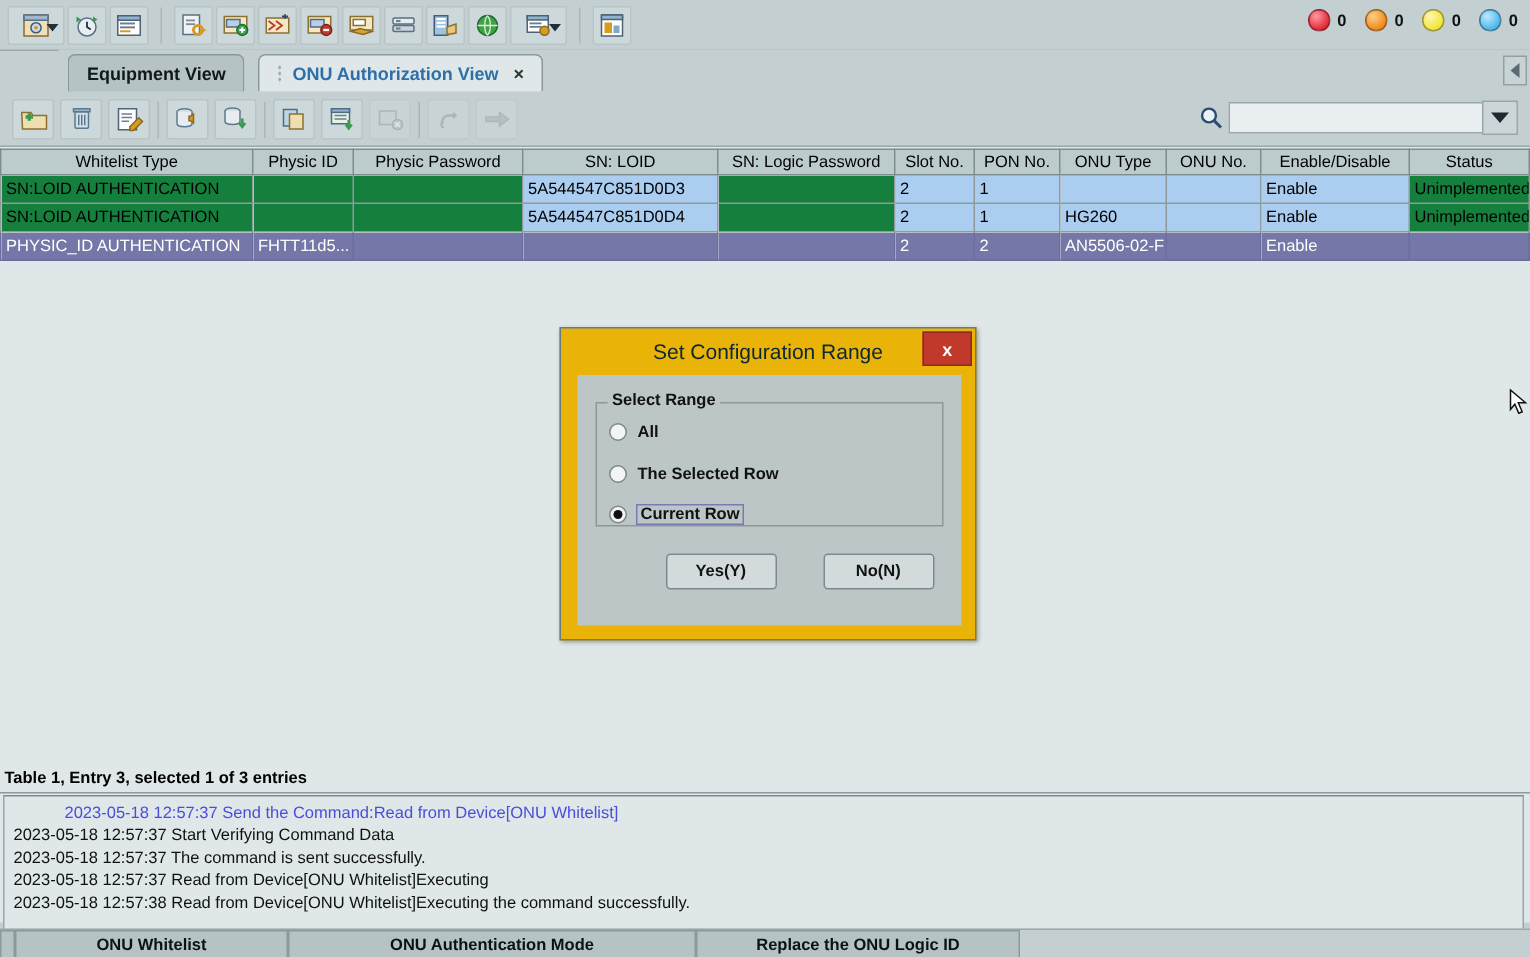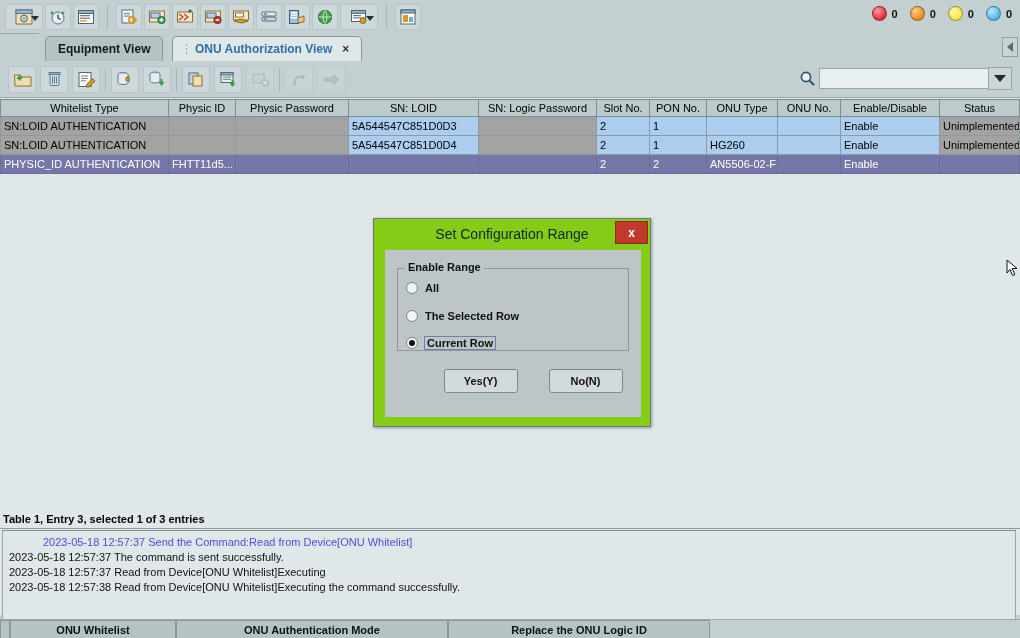--- a/index.html
+++ b/index.html
@@ -120,21 +120,21 @@
   table.grid{border-collapse:collapse;table-layout:fixed;width:1020px;}
   table.grid th{
     background:#bccbcb;border:1px solid #7f8c8e;
     height:17px;font-size:11px;font-weight:normal;text-align:center;
     padding:0 2px;color:#000;box-sizing:border-box;
   }
   table.grid td{
     border:1px solid #8e9a9c;height:19px;font-size:11px;padding:0 3px;
     box-sizing:border-box;white-space:nowrap;overflow:hidden;
   }
-  td.ro{background:#a3a3a3;}
+  td.ro{background:#15803d;}
   td.rw{background:#aacdf0;}
   tr.sel td{background:#7577a8;color:#fff;border-color:#6b6d9d;}
   .tbl-blank{
     position:absolute;left:0;top:78px;width:1020px;height:302px;
     background:#dfe7e8;border-top:0;
   }
 
   
   .statusline{
     position:absolute;left:0;top:448px;width:1020px;height:18px;
@@ -162,21 +162,21 @@
     border-top:1px solid #8c999b;
     background:#b6c3c5;
     display:flex;align-items:center;justify-content:center;
     font-size:11px;font-weight:bold;color:#0a1215;
   }
   .btab.edge{width:10px;border-left:1px solid #8c999b;}
 
   
   .dlg{
     position:absolute;left:373px;top:218px;width:278px;height:209px;
-    background:#84cc16;border:1px solid #6d7a7c;box-sizing:border-box;
+    background:#eab308;border:1px solid #6d7a7c;box-sizing:border-box;
     box-shadow:1px 1px 3px rgba(0,0,0,.35);
   }
   .dlg-title{
     position:relative;height:29px;width:100%;
     display:flex;align-items:center;justify-content:center;
     color:#0d2733;font-size:14px;
   }
   .dlg-close{
     position:absolute;right:2px;top:2px;width:33px;height:23px;
     background:#c0392b;border:1px solid #8d2a20;color:#fff;
@@ -546,51 +546,52 @@
       </table>
       <div class="tbl-blank"></div>
     </div>
 
     <div class="statusline">
       <span>Table 1, Entry 3, selected 1 of 3 entries</span>
     </div>
 
     <div class="logpane">
       <div class="logline first">2023-05-18 12:57:37 Send the Command:Read from Device[ONU Whitelist]</div>
+      <div class="logline">2023-05-18 12:57:37 Start Verifying Command Data</div>
       <div class="logline">2023-05-18 12:57:37 The command is sent successfully.</div>
       <div class="logline">2023-05-18 12:57:37 Read from Device[ONU Whitelist]Executing</div>
       <div class="logline">2023-05-18 12:57:38 Read from Device[ONU Whitelist]Executing the command successfully.</div>
     </div>
   </div>
 
   <div class="bottom-tabs">
     <div class="btab edge"></div>
-    <div class="btab" style="width:166px">
+    <div class="btab" style="width:182px">
       <span>ONU Whitelist</span>
     </div>
     <div class="btab" style="width:272px">
       <span>ONU Authentication Mode</span>
     </div>
-    <div class="btab" style="width:262px">
+    <div class="btab" style="width:216px">
       <span>Replace the ONU Logic ID</span>
     </div>
   </div>
 
   <div class="watermark">
     <span>Foro</span><span class="b">ISP</span>
   </div>
 
   <div class="dlg">
     <div class="dlg-title">
       <span>Set Configuration Range</span>
       <div class="dlg-close">x</div>
     </div>
     <div class="dlg-body">
       <div class="fieldset">
-        <span class="legend">Enable Range</span>
+        <span class="legend">Select Range</span>
         <div class="radio-row" style="top:11px">
           <span class="radio"></span>
           <span class="rlabel">All</span>
         </div>
         <div class="radio-row" style="top:39px">
           <span class="radio"></span>
           <span class="rlabel">The Selected Row</span>
         </div>
         <div class="radio-row" style="top:66px">
           <span class="radio on">

